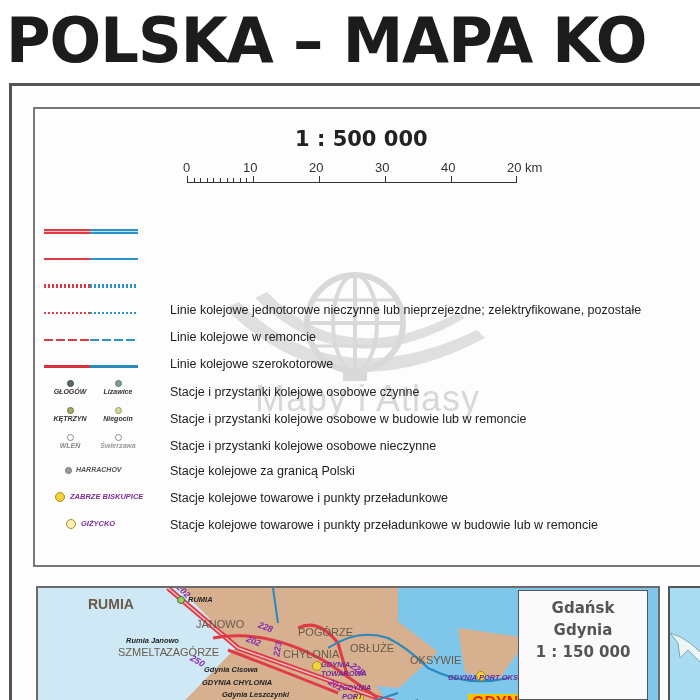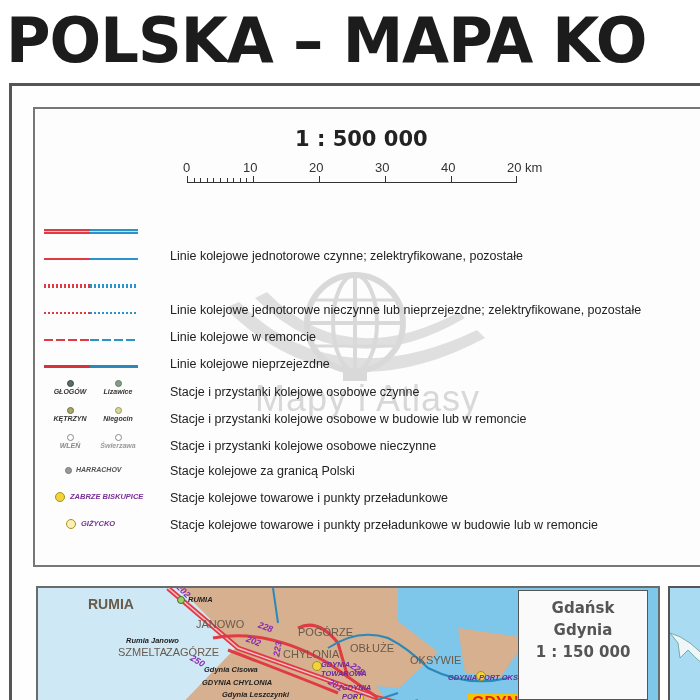--- a/index.html
+++ b/index.html
@@ -152,21 +152,20 @@
   <div class="sym double">
       <div class="red"></div>
       <div class="blue"></div>
     </div>
 </div>
 <div class="legend-row" style="top:246px">
   <div class="sym single">
       <div class="red"></div>
       <div class="blue"></div>
     </div>
-  <span class="legend-label">Linie kolejowe jednotorowe czynne; zelektryfikowane, pozostałe</span>
 </div>
 <div class="legend-row" style="top:273px">
   <div class="sym dotthick">
       <div class="red"></div>
       <div class="blue"></div>
     </div>
 </div>
 <div class="legend-row" style="top:300px">
   <div class="sym dotthin">
       <div class="red"></div>
@@ -179,21 +178,21 @@
       <div class="red"></div>
       <div class="blue"></div>
     </div>
   <span class="legend-label">Linie kolejowe w remoncie</span>
 </div>
 <div class="legend-row" style="top:354px">
   <div class="sym broad">
       <div class="red"></div>
       <div class="blue"></div>
     </div>
-  <span class="legend-label">Linie kolejowe nieprzejezdne</span>
+  <span class="legend-label">Linie kolejowe szerokotorowe</span>
 </div>
 
 <div class="legend-row" style="top:380px">
   <div class="station-sym" style="left:50px;width:40px"><span class="dot dot-active"></span><span>GŁOGÓW</span></div>
   <div class="station-sym" style="left:98px;width:40px"><span class="dot dot-active2"></span><span>Lizawice</span></div>
   <span class="legend-label" style="top:5px">Stacje i przystanki kolejowe osobowe czynne</span>
 </div>
 <div class="legend-row" style="top:407px">
   <div class="station-sym" style="left:50px;width:40px"><span class="dot dot-build"></span><span>KĘTRZYN</span></div>
   <div class="station-sym" style="left:98px;width:40px"><span class="dot dot-build2"></span><span>Niegocin</span></div>

